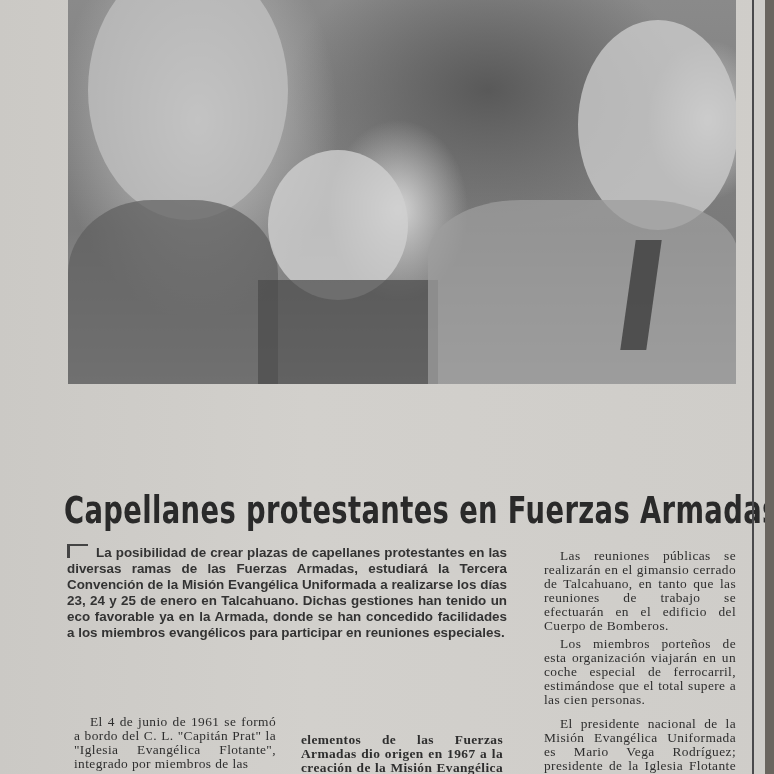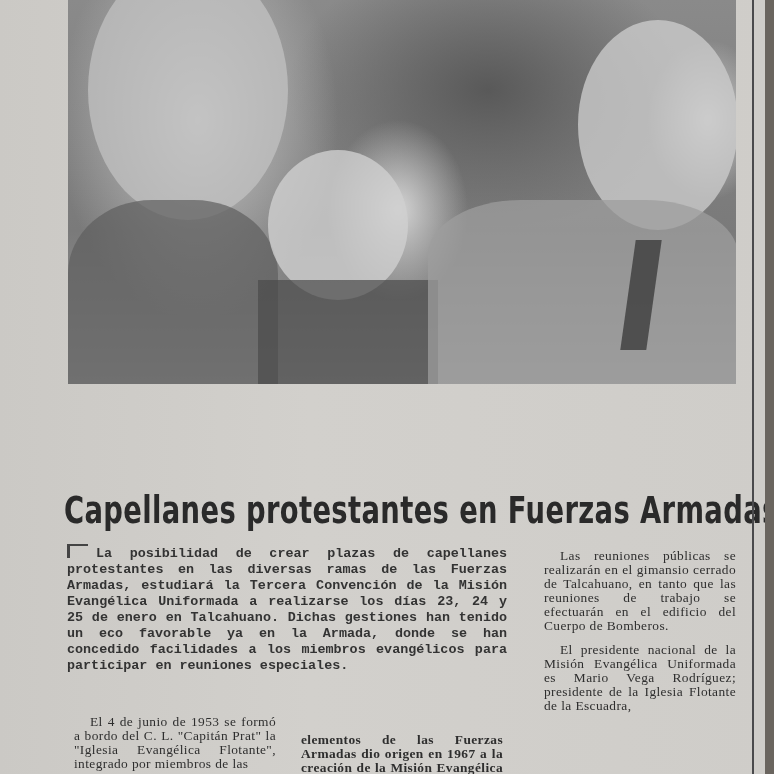--- a/index.html
+++ b/index.html
@@ -47,21 +47,21 @@
   }
   .headline {
     position:absolute; left:64px; top:487px; width:680px;
     font-family:"DejaVu Sans", sans-serif; font-weight:bold;
     font-size:37px; line-height:48px; color:#2a2a2a;
     transform:scaleX(0.74); transform-origin:left top;
     white-space:nowrap; letter-spacing:.5px;
   }
   .lead {
     position:absolute; left:67px; top:544px; width:440px;
-    font-family:Liberation Mono, monospace; font-weight:bold;
+    font-family:Liberation Sans, sans-serif; font-weight:bold;
     font-size:13.4px; line-height:16px; color:#333;
     text-align:justify;
   }
   .lead .dropmark {
     display:inline-block; width:18px; height:12px; margin-right:8px;
     border-left:3px solid #444; border-top:2px solid #444; vertical-align:-1px;
   }
   .body-col {
     position:absolute; font-family:"Liberation Serif", serif;
     font-size:13.4px; line-height:14px; color:#2e2e2e;
@@ -88,27 +88,28 @@
   </div>
 
 
   <div class="headline">Capellanes protestantes en Fuerzas Armadas</div>
 
   <div class="lead">
     <span class="dropmark"></span><span>La posibilidad de crear plazas de capellanes protestantes en las diversas ramas de las Fuerzas Armadas, estudiará la Tercera Convención de la Misión Evangélica Uniformada a realizarse los días 23, 24 y 25 de enero en Talcahuano. Dichas gestiones han tenido un eco favorable ya en la Armada, donde se han concedido facilidades a los miembros evangélicos para participar en reuniones especiales.</span>
   </div>
 
   <div class="body-col col-a">
-    <p>El 4 de junio de 1953 se formó a bordo del C. L. "Capitán Prat" la "Iglesia Evangélica Flotante", integrado por miembros de las</p>
+    <p>El 4 de junio de 1961 se formó a bordo del C. L. "Capitán Prat" la "Iglesia Evangélica Flotante", integrado por miembros de las</p>
   </div>
 
   <div class="body-col col-b">
     <p style="text-indent:0">elementos de las Fuerzas Armadas dio origen en 1967 a la creación de la Misión Evangélica Uniformada, incluyéndose en la oportunidad</p>
   </div>
 
   <div class="body-col col-c">
     <p>Las reuniones públicas se realizarán en el gimansio cerrado de Talcahuano, en tanto que las reuniones de trabajo se efectuarán en el edificio del Cuerpo de Bomberos.</p>
+    <p>Los miembros porteños de esta organización viajarán en un coche especial de ferrocarril, estimándose que el total supere a las cien personas.</p>
     <p class="gap">El presidente nacional de la Misión Evangélica Uniformada es Mario Vega Rodríguez; presidente de la Iglesia Flotante de la Escuadra,</p>
   </div>
 
   <div class="col-rule"></div>
   <div class="right-edge"></div>
 </div>
 
 </body></html>

